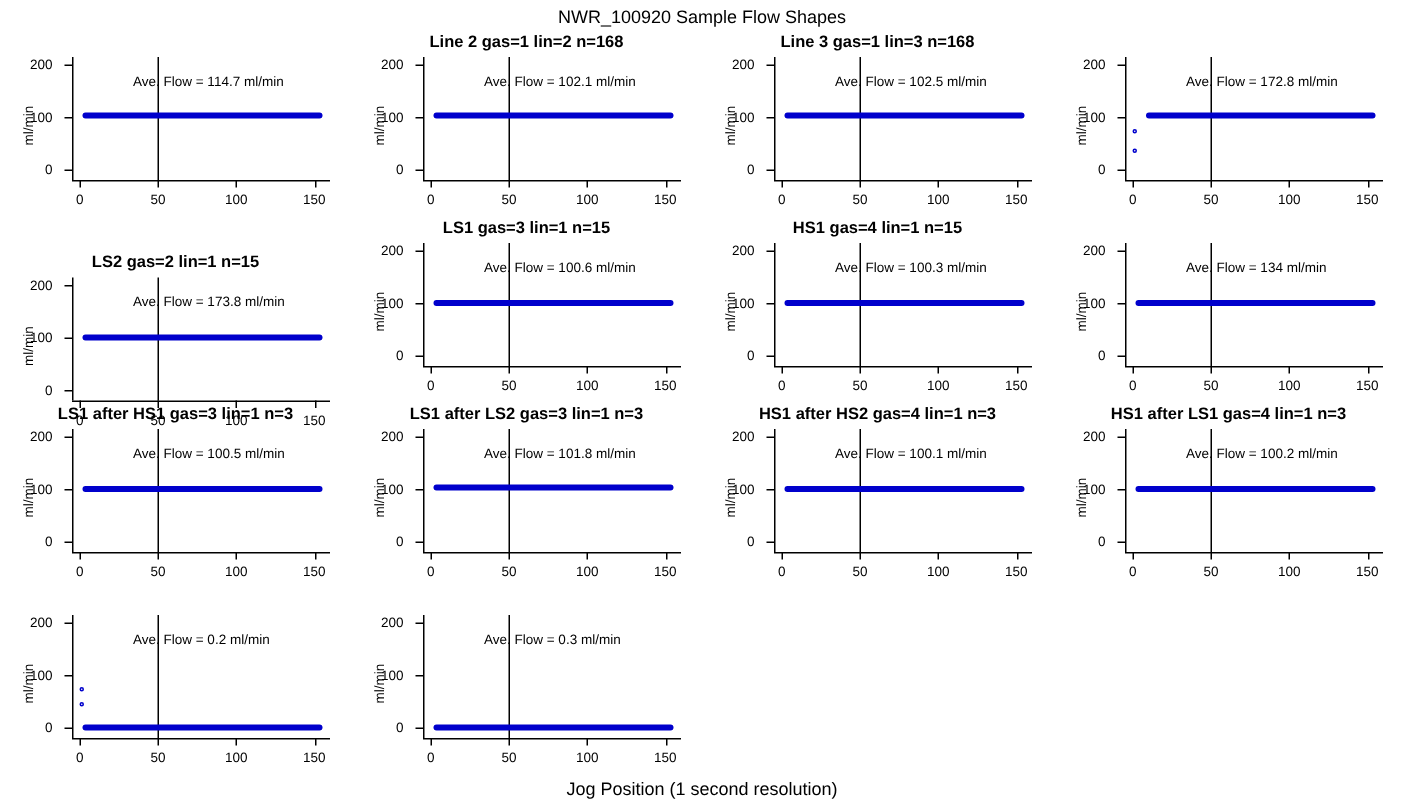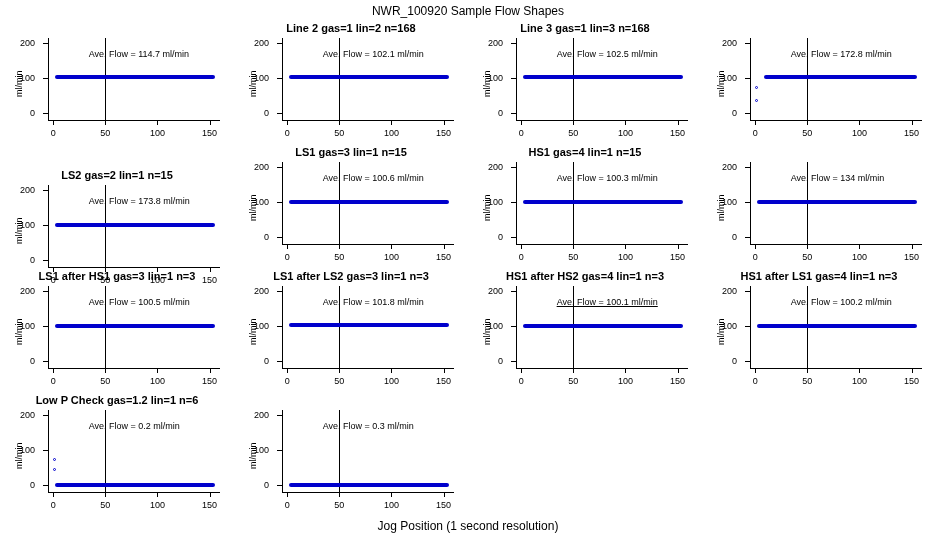--- a/index.html
+++ b/index.html
@@ -419,21 +419,21 @@
         <div class="xtick" style="left: 57.3333px;"></div>
         <div class="xtick-label" style="left: 57.3333px;">50</div>
         <div class="xtick" style="left: 109.455px;"></div>
         <div class="xtick-label" style="left: 109.455px;">100</div>
         <div class="xtick" style="left: 161.576px;"></div>
         <div class="xtick-label" style="left: 161.576px;">150</div>
         <div class="vline" style="left: 57.3333px;"></div>
         <div class="series">
           <div class="band" style="left: 7.29697px; width: 159.491px; top: 38.0928px; background: rgb(0, 0, 204);"></div>
         </div>
-        <div class="ave-label" style="left: 40.6545px; top: 10.7021px; text-decoration: underline;">Ave. Flow =  100.1  ml/min</div>
+        <div class="ave-label" style="left: 40.6545px; top: 10.7021px;">Ave. Flow =  100.1  ml/min</div>
       </div>
     </div>
     <div class="panel" style="left: 702px; top: 248px;">
       <div class="panel-title">HS1 after LS1 gas=4 lin=1 n=3</div>
       <div class="ylabel" style="top: 77px; left: 14px;">ml/min</div>
       <div class="plotbox">
         <div class="axis-left"></div>
         <div class="axis-bottom"></div>
         <div class="ytick" style="top: 75.0213px;"></div>
         <div class="ytick-label" style="top: 75.0213px;">0</div>
@@ -450,21 +450,20 @@
         <div class="xtick" style="left: 161.576px;"></div>
         <div class="xtick-label" style="left: 161.576px;">150</div>
         <div class="vline" style="left: 57.3333px;"></div>
         <div class="series">
           <div class="band" style="left: 7.29697px; width: 159.491px; top: 38.0579px; background: rgb(0, 0, 204);"></div>
         </div>
         <div class="ave-label" style="left: 40.6545px; top: 10.7021px;">Ave. Flow =  100.2  ml/min</div>
       </div>
     </div>
     <div class="panel" style="left: 0px; top: 372px;">
-      <div class="panel-title">Low P Check gas=1.2 lin=1 n=6</div>
       <div class="ylabel" style="top: 77px; left: 14px;">ml/min</div>
       <div class="plotbox">
         <div class="axis-left"></div>
         <div class="axis-bottom"></div>
         <div class="ytick" style="top: 75.0213px;"></div>
         <div class="ytick-label" style="top: 75.0213px;">0</div>
         <div class="ytick" style="top: 40.1277px;"></div>
         <div class="ytick-label" style="top: 40.1277px;">100</div>
         <div class="ytick" style="top: 5.23404px;"></div>
         <div class="ytick-label" style="top: 5.23404px;">200</div>

